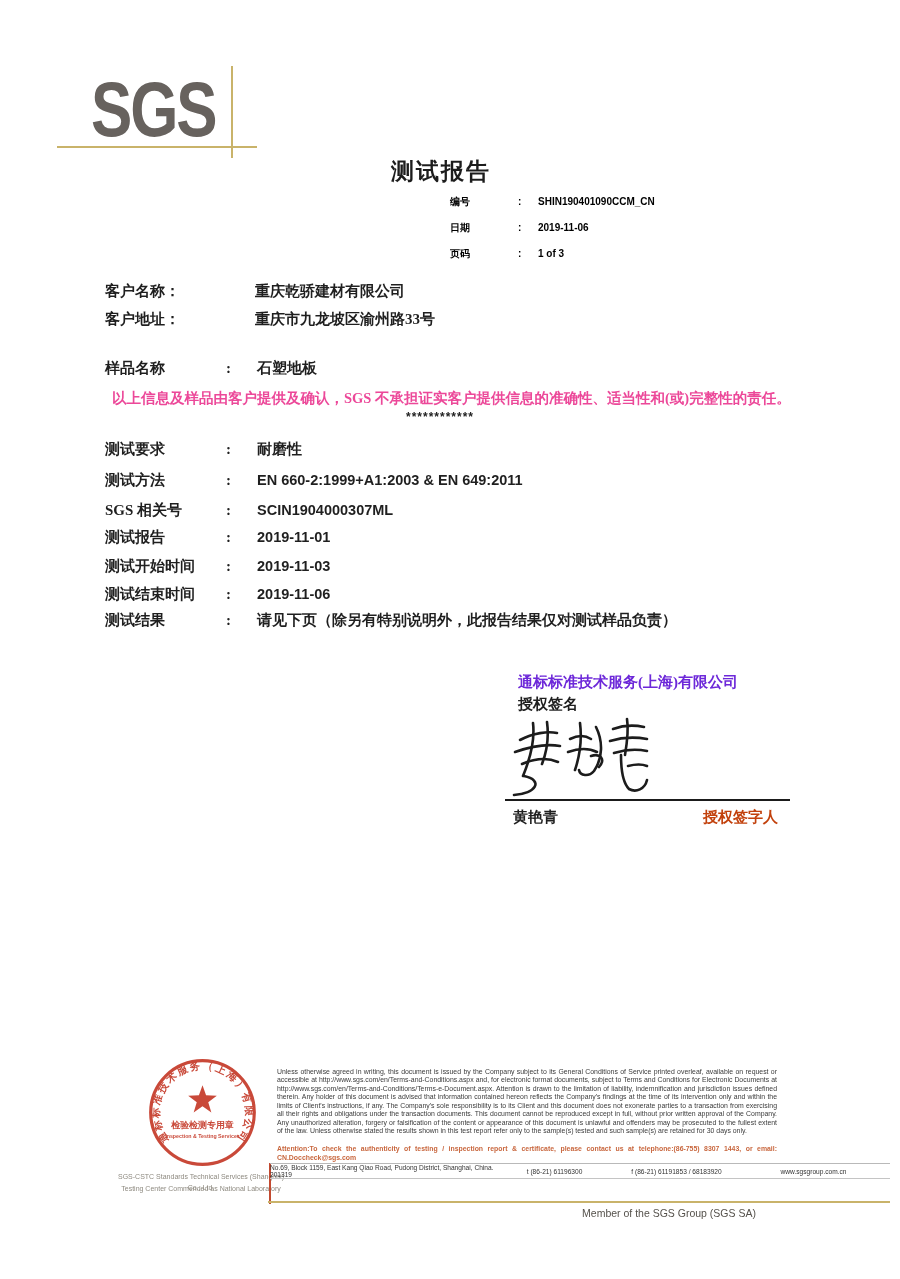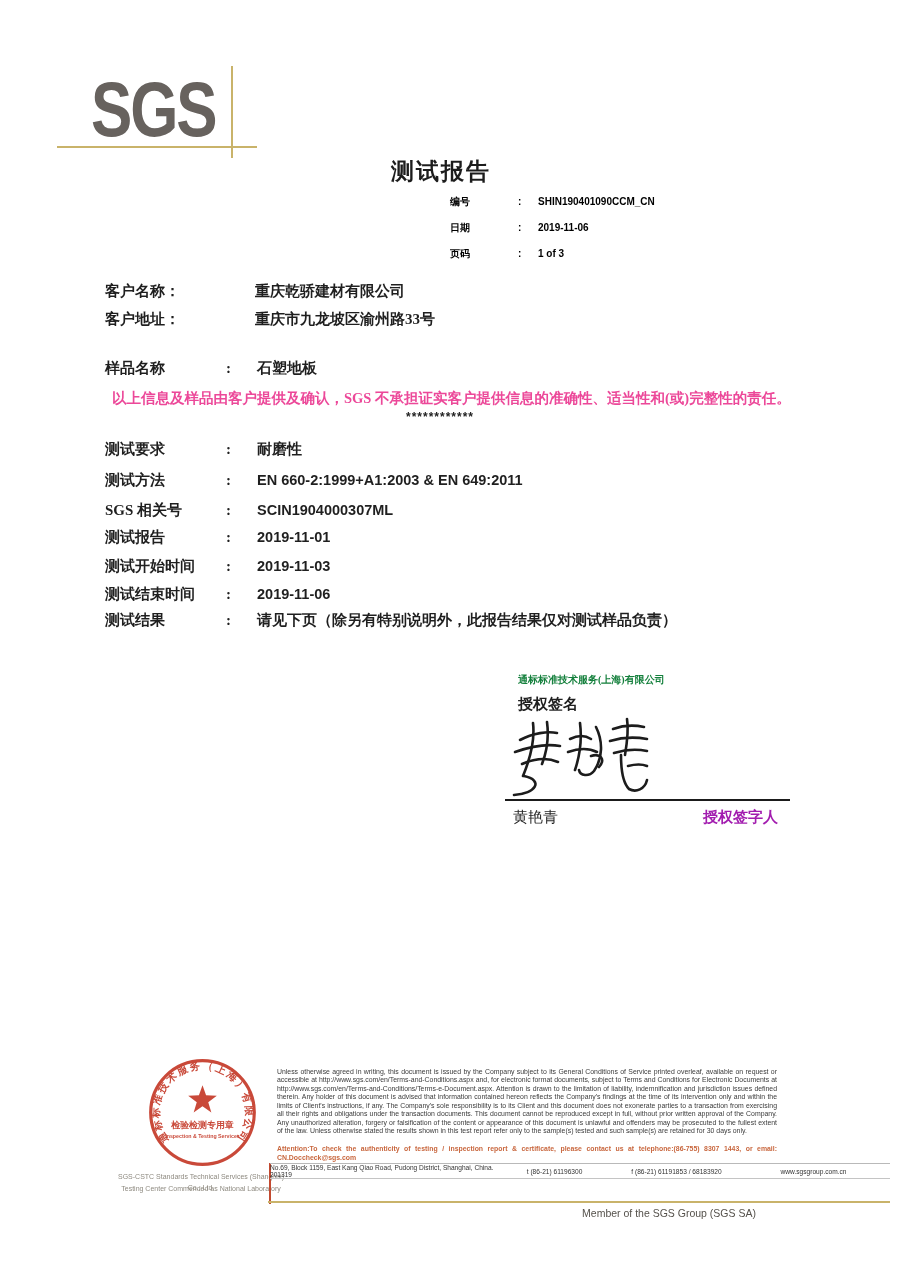--- a/index.html
+++ b/index.html
@@ -27,26 +27,26 @@
   .b-row{position:absolute;left:105px;font-size:15px;color:#1f1f1f;white-space:nowrap;}
   .b-label{display:inline-block;width:121px;font-weight:600;}
   .b-colon{display:inline-block;width:31px;font-weight:600;}
   .b-value{font-weight:600;}
   .latin{font-family:"Liberation Sans",sans-serif;font-weight:700;font-size:14.5px;}
   .client-label{display:inline-block;width:150px;font-weight:600;}
   .note-line{position:absolute;left:112px;top:389px;font-size:14.5px;font-weight:600;color:#ec4899;}
   .stars{position:absolute;left:100px;top:410px;width:680px;text-align:center;
     font-family:"Liberation Sans",sans-serif;font-weight:700;font-size:12px;letter-spacing:1px;color:#222;}
   
-  .signoff-company{position:absolute;left:518px;top:673px;font-size:10px;font-weight:600;color:#15803d;}
+  .signoff-company{position:absolute;left:518px;top:673px;font-size:15px;font-weight:600;color:#6d28d9;}
   .signoff-label{position:absolute;left:518px;top:695px;font-size:15px;font-weight:600;color:#1f1f1f;}
   .sig-svg{position:absolute;left:500px;top:710px;}
   .sig-line{position:absolute;left:505px;top:799px;width:285px;height:2px;background:#1b1b1b;}
-  .sig-name{position:absolute;left:513px;top:808px;font-size:15px;font-weight:400;color:#1f1f1f;}
-  .sig-title{position:absolute;left:703px;top:808px;font-size:15px;font-weight:600;color:#a21caf;}
+  .sig-name{position:absolute;left:513px;top:808px;font-size:15px;font-weight:700;color:#1f1f1f;}
+  .sig-title{position:absolute;left:703px;top:808px;font-size:15px;font-weight:600;color:#c2410c;}
   
   .stamp{position:absolute;left:146px;top:1056px;width:113px;height:113px;opacity:.92;}
   .substamp{position:absolute;left:116px;width:170px;text-align:center;
     font-family:"Liberation Sans",sans-serif;font-size:7px;color:#8e8a80;line-height:1.5;}
   
   .legal{position:absolute;left:277px;top:1068px;width:500px;white-space:normal;
     font-family:"Liberation Sans",sans-serif;font-size:6.9px;line-height:1.23;color:#3a3a3a;
     text-align:justify;}
   .attention{position:absolute;left:277px;top:1145px;width:500px;white-space:normal;
     font-family:"Liberation Sans",sans-serif;font-size:6.9px;line-height:1.25;

